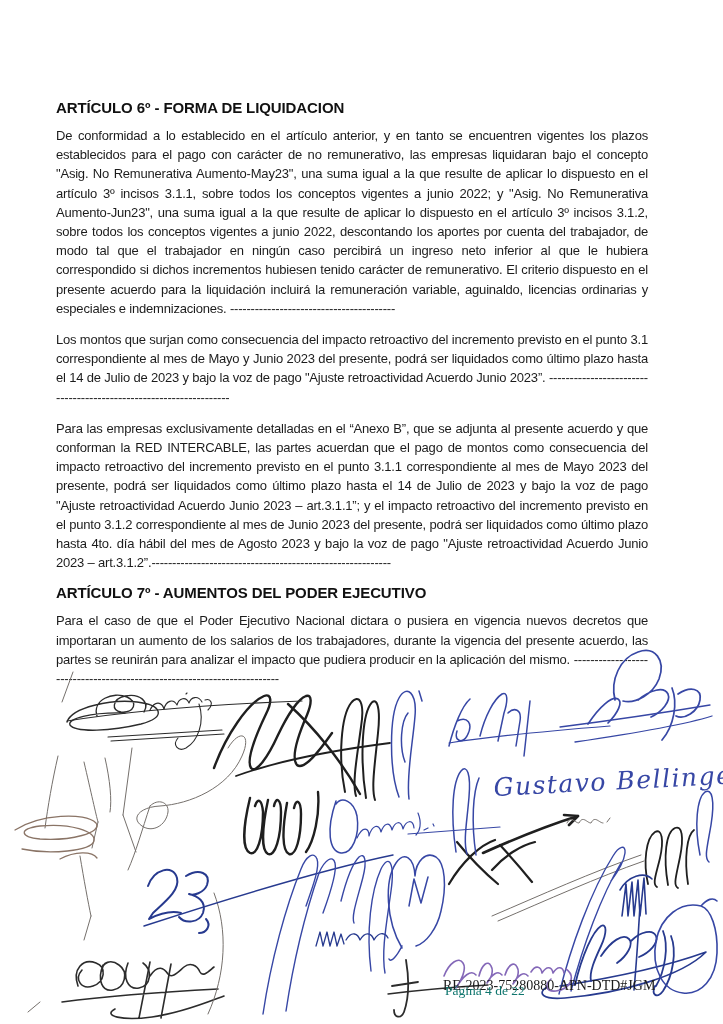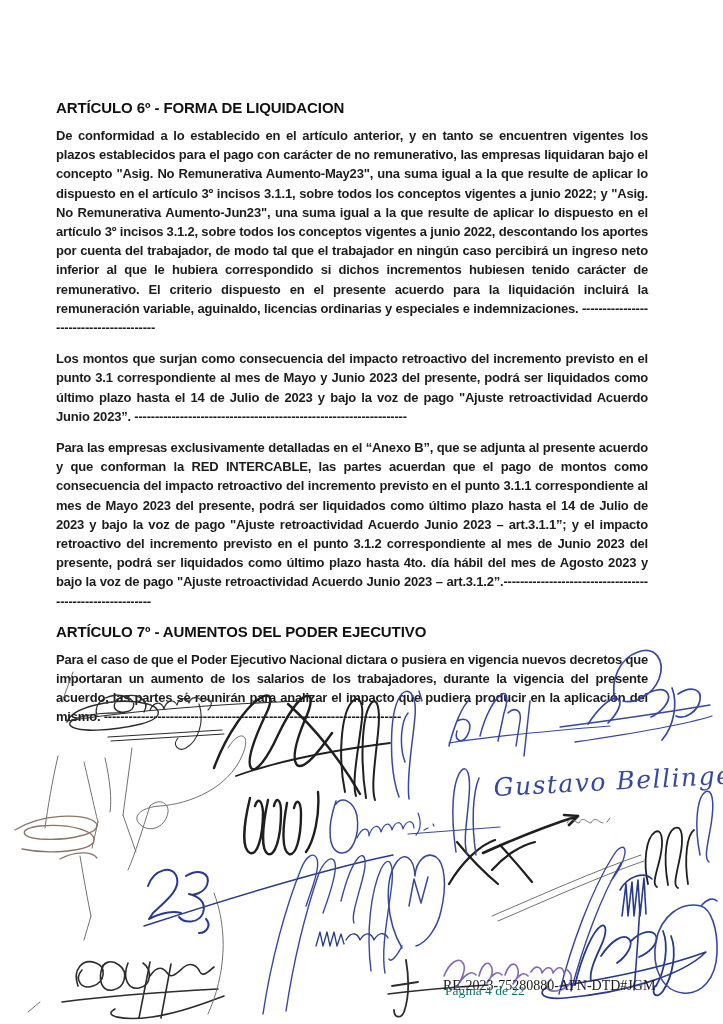--- a/index.html
+++ b/index.html
@@ -26,21 +26,20 @@
     color: #111;
   }
   .doc-body section + section h1 { }
   .doc-body p {
     font-size: 13px;
     line-height: 19.2px;
     letter-spacing: -0.2px;
     text-align: justify;
     margin: 0 0 12px 0;
     color: #1c1c1c;
-    font-weight: bold;
   }
   .ink {
     position: absolute;
     left: 0; top: 0;
     width: 723px; height: 1024px;
     pointer-events: none;
   }
   .footer-ref {
     position: absolute;
     left: 443px; top: 978px;

